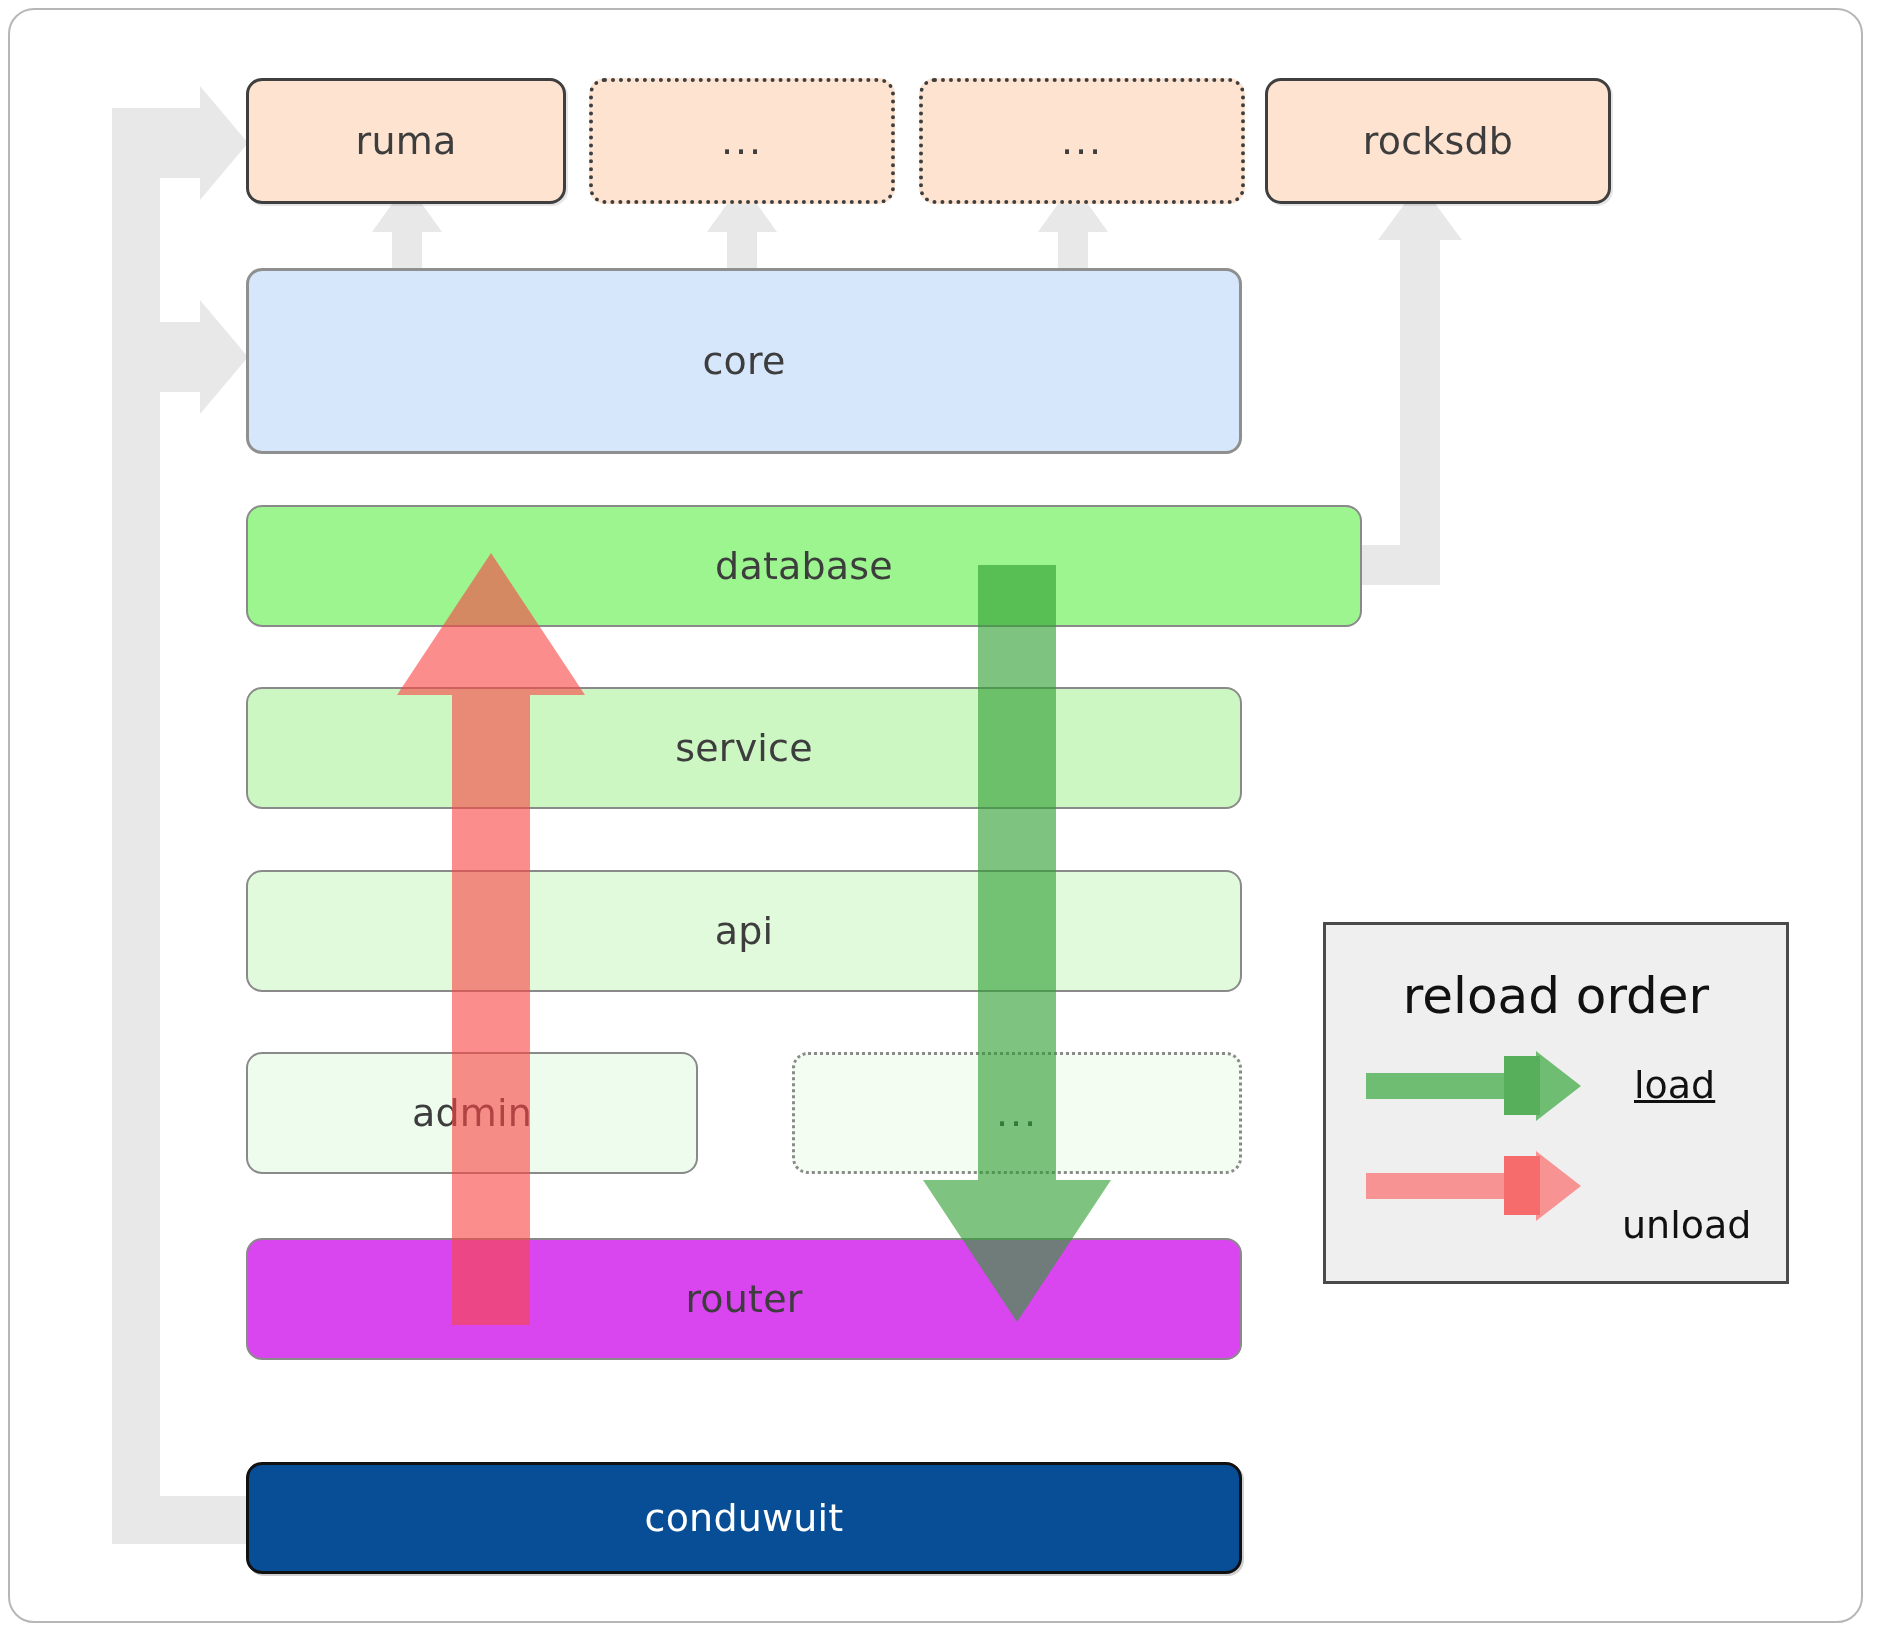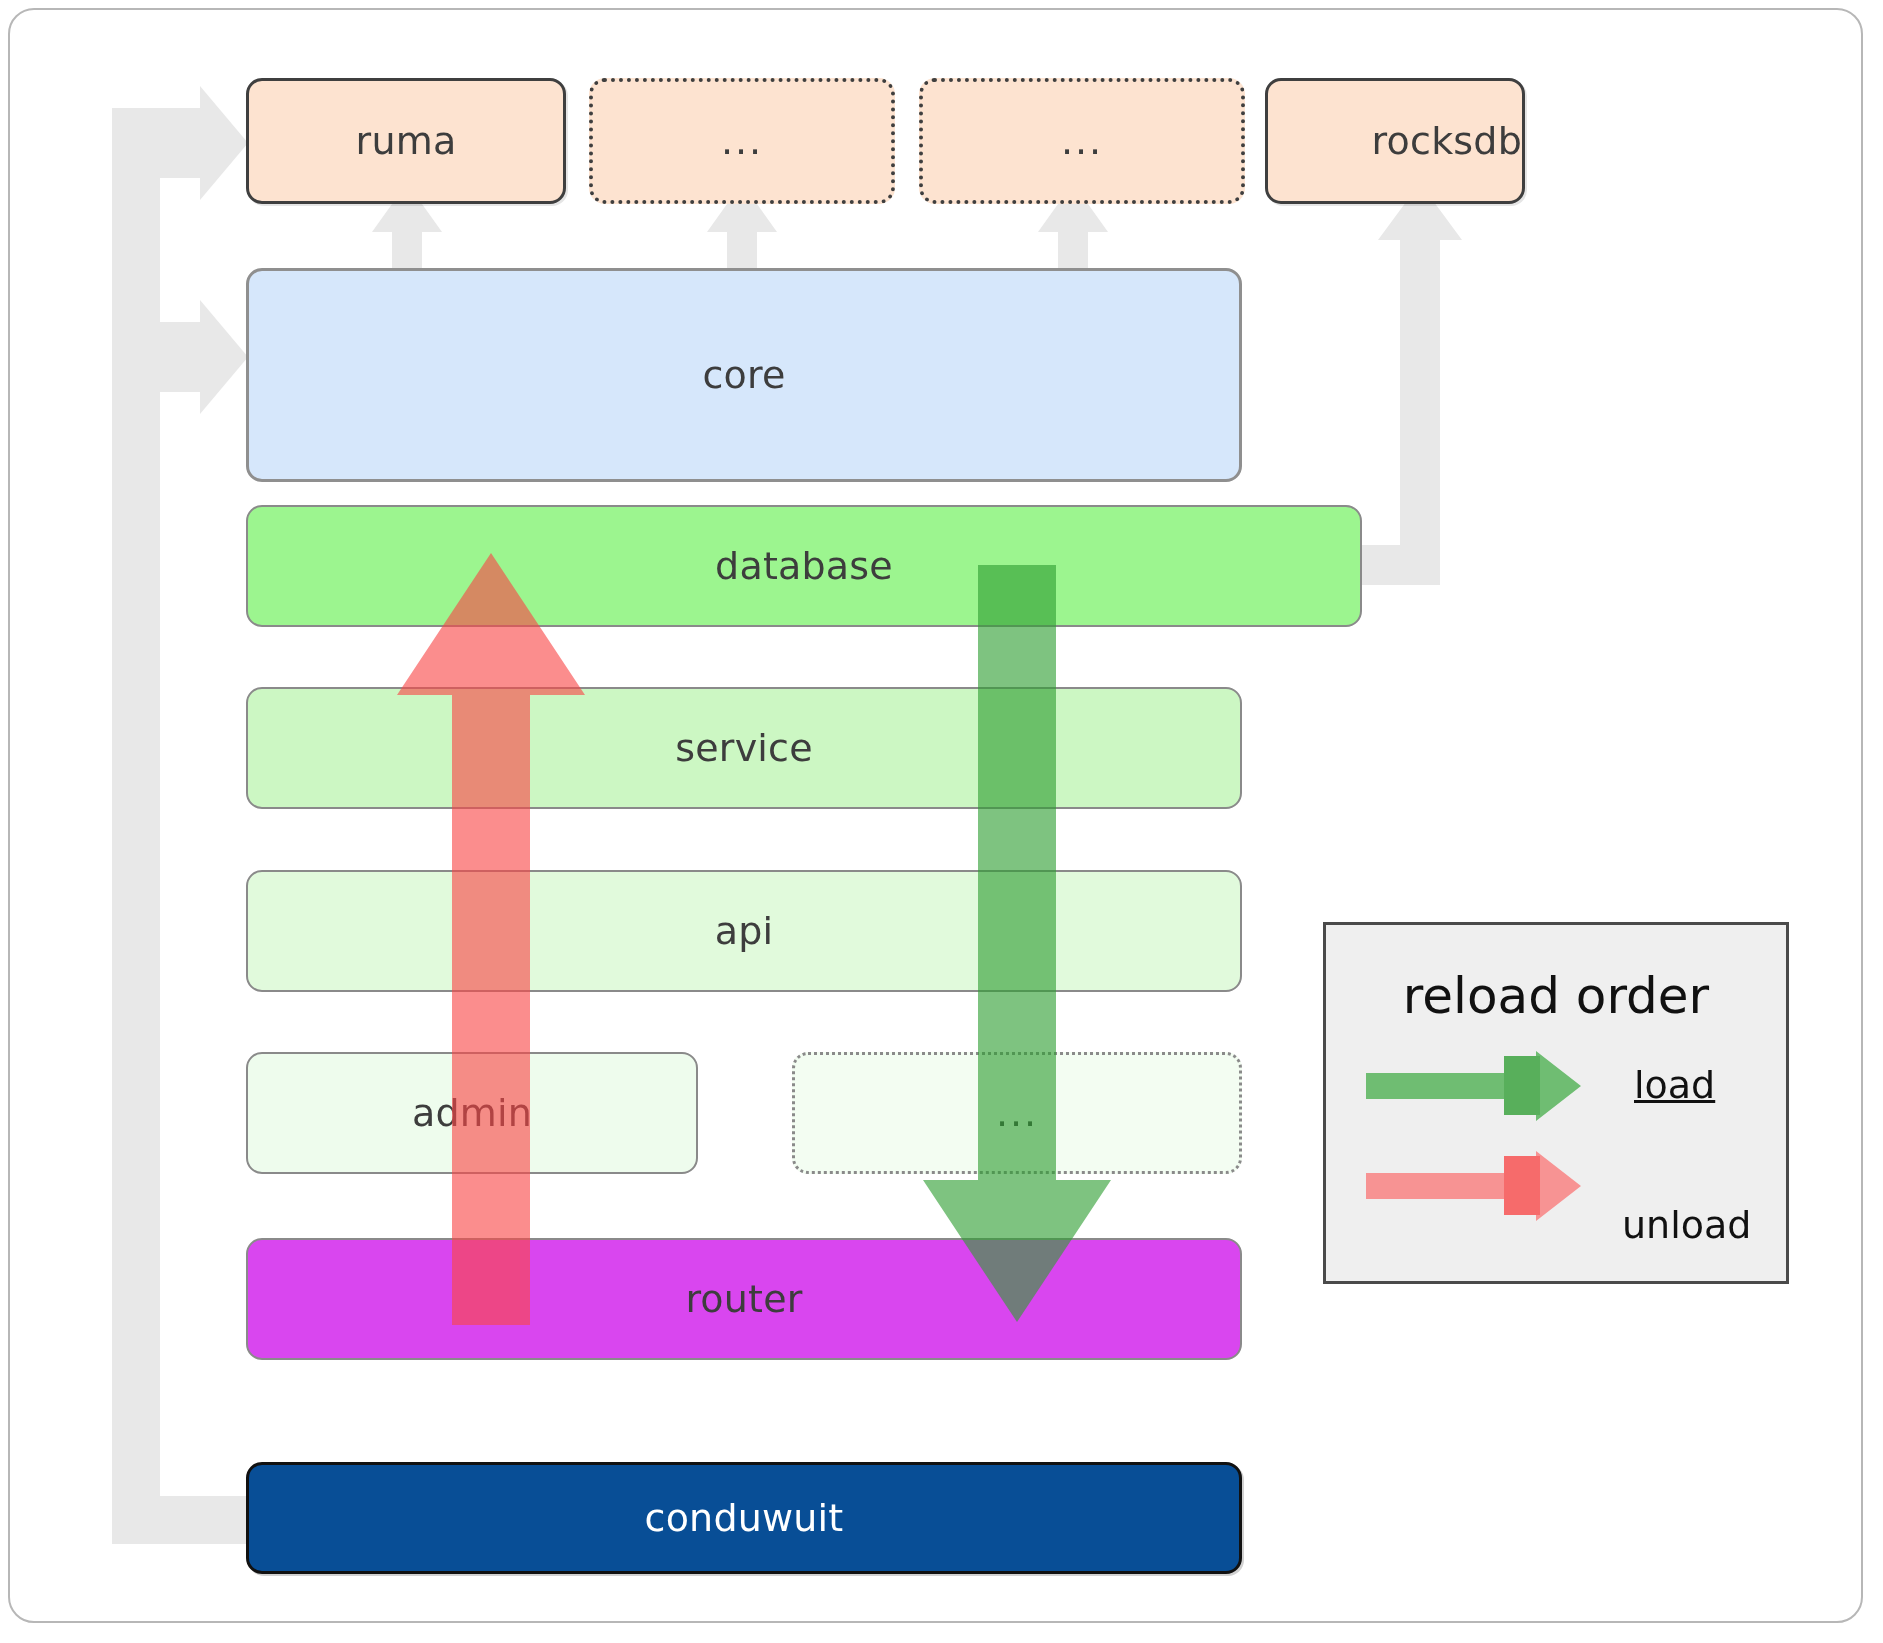--- a/index.html
+++ b/index.html
@@ -132,25 +132,25 @@
   </div>
 
   <div class="node dep-box dotted" style="left:589px; top:78px; width:306px; height:126px;">
     <span class="ellipsis">...</span>
   </div>
 
   <div class="node dep-box dotted" style="left:919px; top:78px; width:326px; height:126px;">
     <span class="ellipsis">...</span>
   </div>
 
-  <div class="node dep-box" style="left:1265px; top:78px; width:260px; height:126px;justify-content:flex-end;">
+  <div class="node dep-box" style="left:1265px; top:78px; width:346px; height:126px;">
     <span>rocksdb</span>
   </div>
 
-  <div class="node core-box" style="left:246px; top:268px; width:996px; height:214px;">
+  <div class="node core-box" style="left:246px; top:268px; width:996px; height:186px;">
     <span>core</span>
   </div>
 
   <div class="node layer-box" style="left:246px; top:505px; width:1116px; height:122px; background:#9cf58f;">
     <span>database</span>
   </div>
 
   <div class="node layer-box" style="left:246px; top:687px; width:996px; height:122px; background:#ccf7c3;">
     <span>service</span>
   </div>

